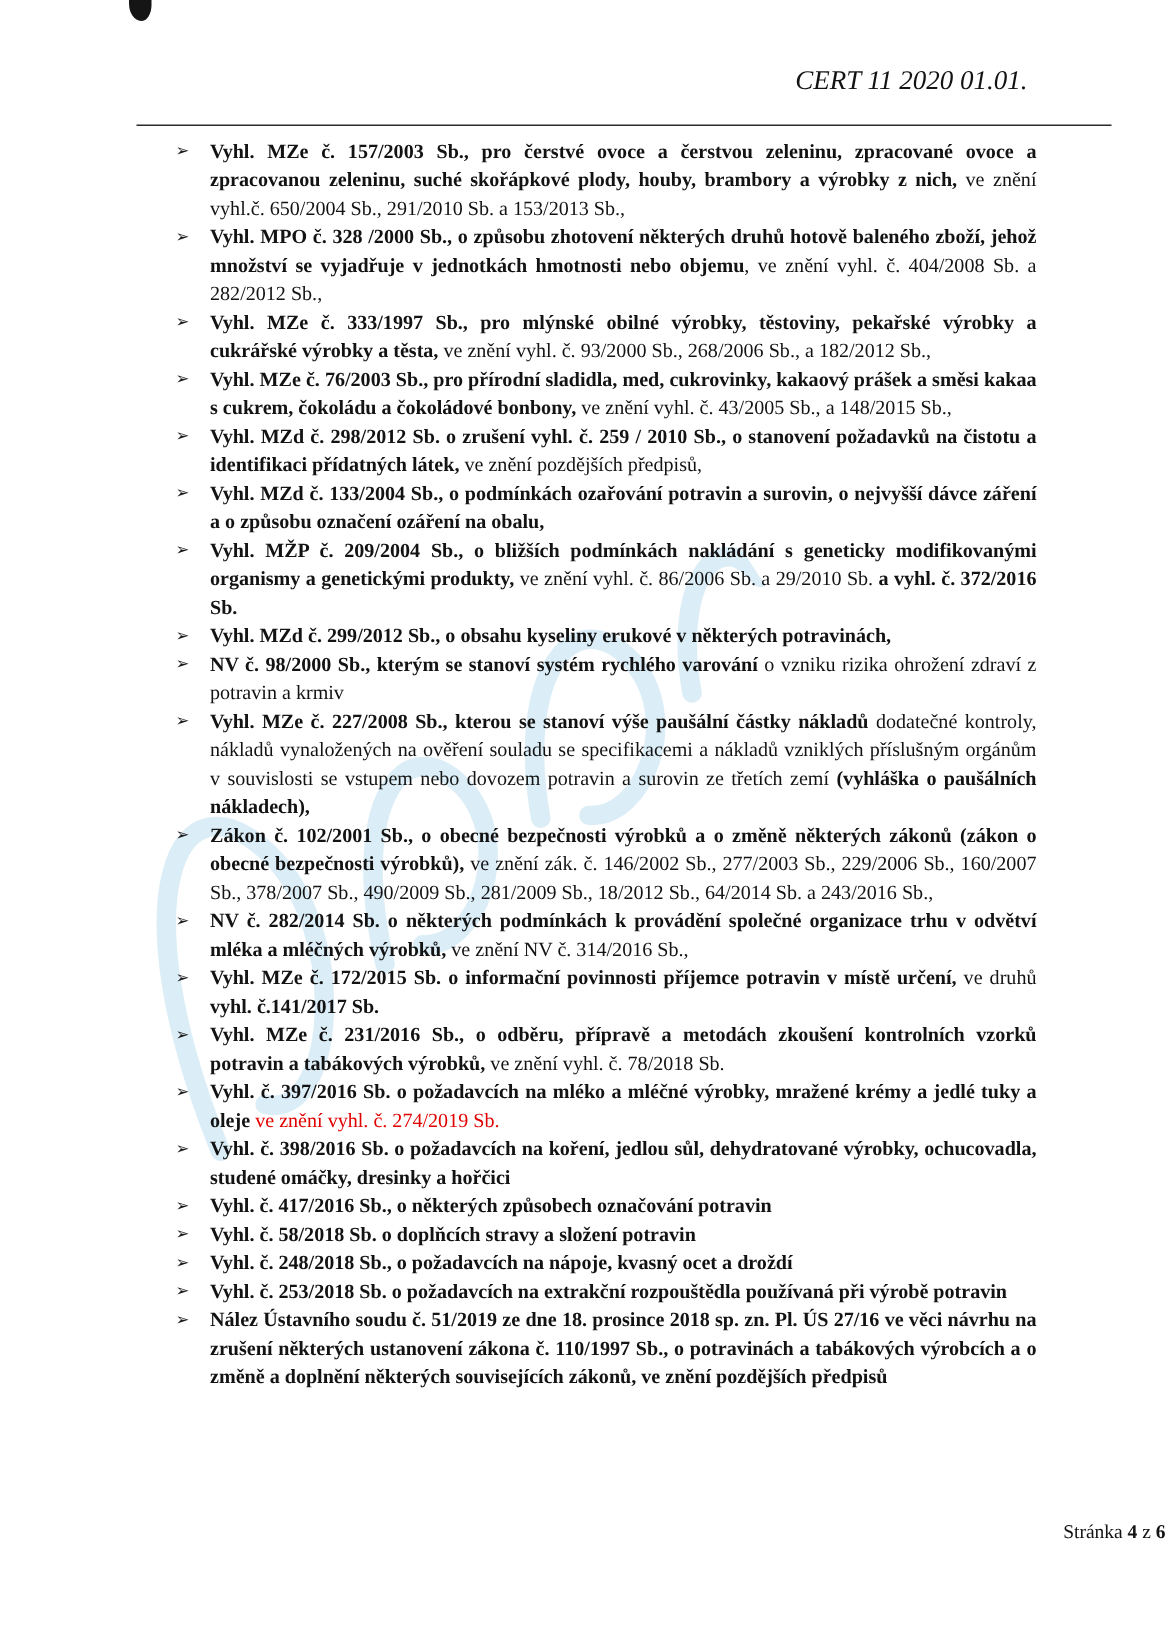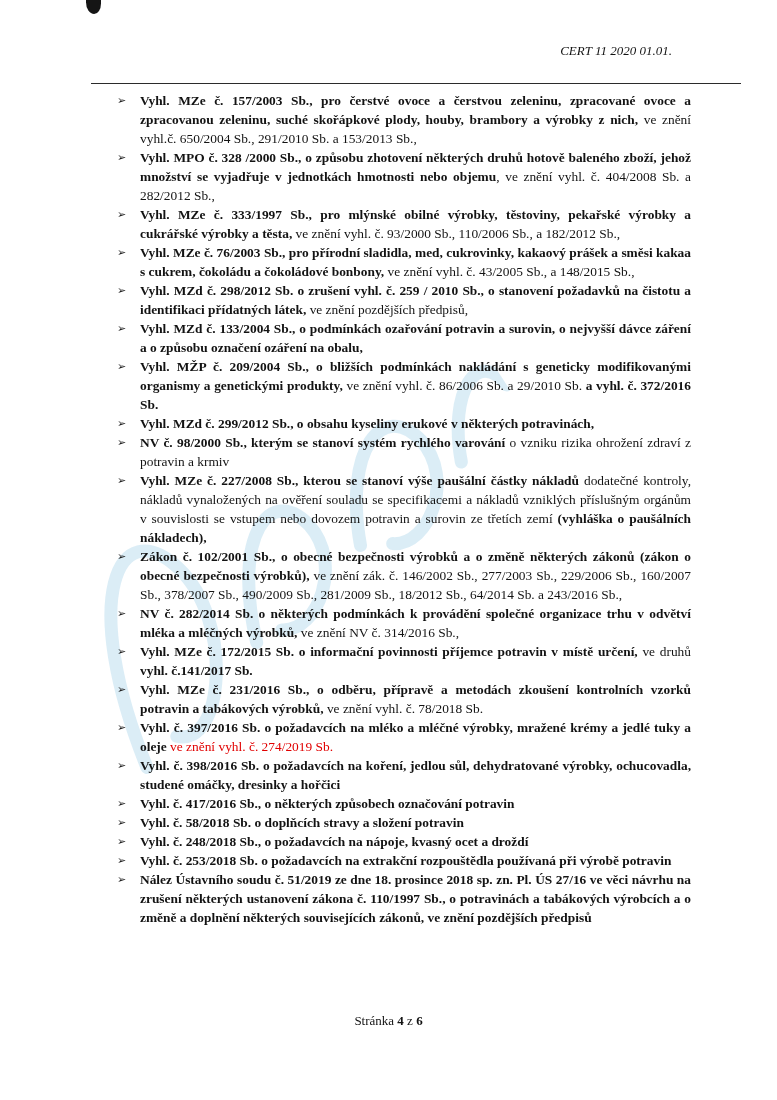--- a/index.html
+++ b/index.html
@@ -17,22 +17,22 @@
     z-index: 0; pointer-events: none;
   }
   .scan-mark {
     position: absolute; left: 86px; top: 0px;
     width: 15px; height: 14px;
     background: #151515;
     border-radius: 0 0 55% 65% / 0 0 90% 100%;
     z-index: 2;
   }
   .header-ref {
-    position: absolute; top: 43px; right: 105px;
-    font-size: 13px; font-style: italic;
+    position: absolute; top: 43px; right: 92px;
+    font-size: 18px; font-style: italic;
     z-index: 1;
   }
   .divider {
     position: absolute; top: 83px; left: 91px;
     width: 650px; height: 1px; background: #2b2b2b;
     z-index: 1;
   }
   .reg-list {
     position: absolute; top: 91px; left: 117px;
     width: 574px;
@@ -46,21 +46,21 @@
     font-family: "DejaVu Sans", sans-serif;
     font-size: 11px; line-height: 19px;
     color: #1a1a1a;
   }
   .content { flex: 1; text-align: justify; }
   .seg-b { font-weight: 700; }
   .seg-n { font-weight: 400; }
   .seg-rb { font-weight: 400; color: var(--accent-red, #e10000); }
   .footer {
     position: absolute; top: 1013px; left: 0;
-    width: 100%; text-align: center;
+    width: 100%; text-align: right;
     font-size: 13px; z-index: 1;
   }
   .footer .seg-b { font-weight: 700; }
 </style>
 </head>
 <body>
 
 <div class="page">
 
   <svg class="watermark" width="560" height="420" viewBox="0 0 560 420">
@@ -80,21 +80,21 @@
       <li class="item">
         <span class="bullet">➢</span>
         <span class="content"><span class="seg-b">Vyhl. MZe č. 157/2003 Sb., pro čerstvé ovoce a čerstvou zeleninu, zpracované ovoce a zpracovanou zeleninu, suché skořápkové plody, houby, brambory a výrobky z nich,</span><span class="seg-n"> ve znění vyhl.č. 650/2004 Sb., 291/2010 Sb. a 153/2013 Sb.,</span></span>
       </li>
       <li class="item">
         <span class="bullet">➢</span>
         <span class="content"><span class="seg-b">Vyhl. MPO č. 328 /2000 Sb., o způsobu zhotovení některých druhů hotově baleného zboží, jehož množství se vyjadřuje v jednotkách hmotnosti nebo objemu</span><span class="seg-n">, ve znění vyhl. č. 404/2008 Sb. a 282/2012 Sb.,</span></span>
       </li>
       <li class="item">
         <span class="bullet">➢</span>
-        <span class="content"><span class="seg-b">Vyhl. MZe č. 333/1997 Sb., pro mlýnské obilné výrobky, těstoviny, pekařské výrobky a cukrářské výrobky a těsta,</span><span class="seg-n"> ve znění vyhl. č. 93/2000 Sb., 110/2006 Sb., a 182/2012 Sb.,</span></span>
+        <span class="content"><span class="seg-b">Vyhl. MZe č. 333/1997 Sb., pro mlýnské obilné výrobky, těstoviny, pekařské výrobky a cukrářské výrobky a těsta,</span><span class="seg-n"> ve znění vyhl. č. 93/2000 Sb., 268/2006 Sb., a 182/2012 Sb.,</span></span>
       </li>
       <li class="item">
         <span class="bullet">➢</span>
         <span class="content"><span class="seg-b">Vyhl. MZe č. 76/2003 Sb., pro přírodní sladidla, med, cukrovinky, kakaový prášek a směsi kakaa s cukrem, čokoládu a čokoládové bonbony,</span><span class="seg-n"> ve znění vyhl. č. 43/2005 Sb., a 148/2015 Sb.,</span></span>
       </li>
       <li class="item">
         <span class="bullet">➢</span>
         <span class="content"><span class="seg-b">Vyhl. MZd č. 298/2012 Sb. o zrušení vyhl. č. 259 / 2010 Sb., o stanovení požadavků na čistotu a identifikaci přídatných látek,</span><span class="seg-n"> ve znění pozdějších předpisů,</span></span>
       </li>
       <li class="item">

